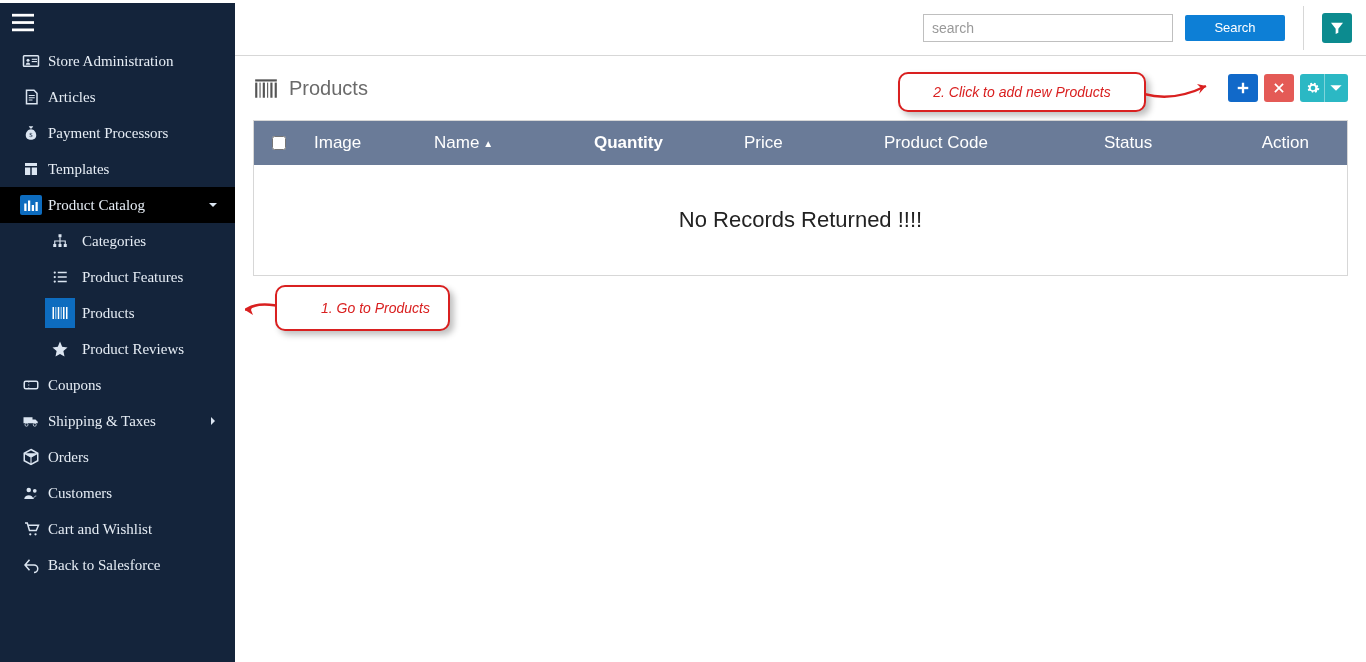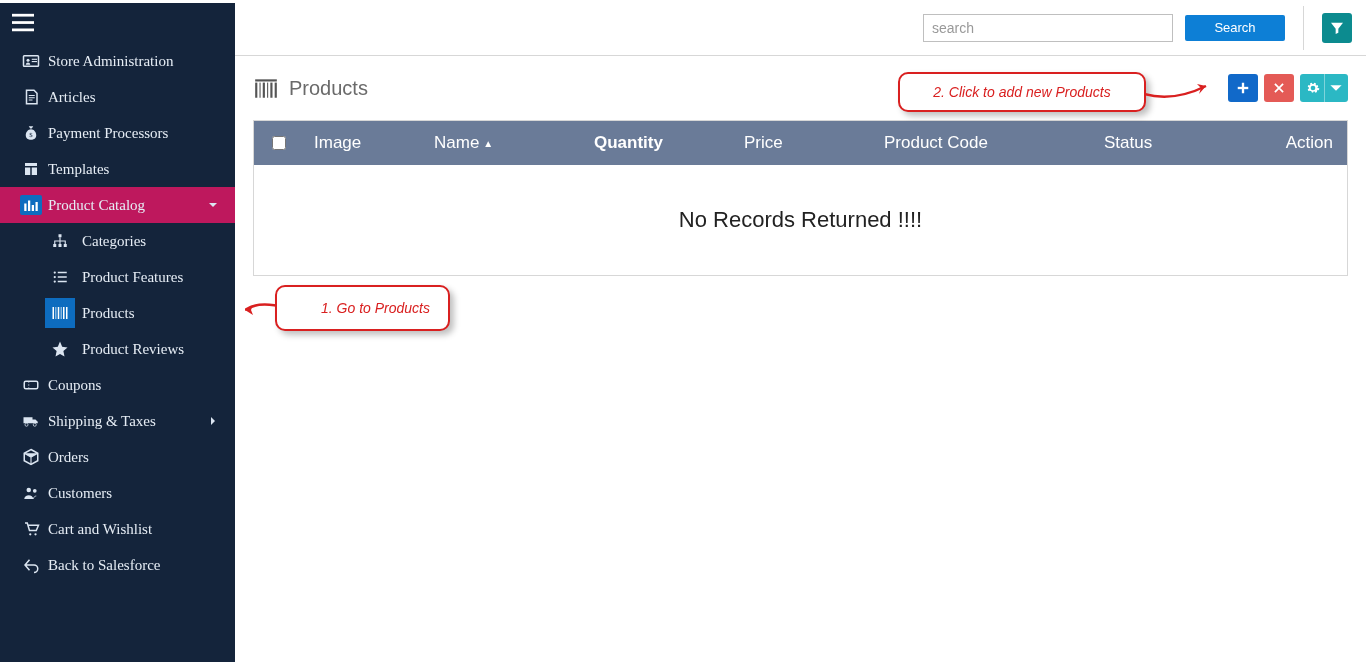--- a/index.html
+++ b/index.html
@@ -53,21 +53,21 @@
   .thead { background: #6a7b98; color: #fff; display: flex; align-items: center; height: 44px; font-size: 17px; }
   .th { padding: 0 10px; }
   .th.chk { width: 50px; display:flex; justify-content:center; }
   .th.chk input { width:14px; height:14px; }
   .th.image { width: 120px; }
   .th.name  { width: 160px; display:flex; align-items:center; gap:4px;}
   .th.qty   { width: 150px; font-weight: bold; }
   .th.price { width: 140px; }
   .th.code  { width: 220px; }
   .th.status{ width: 120px; }
-  .th.action{ flex:1; text-align:right; padding-right:14px;}
+  .th.action{ flex:1; text-align:right; padding-right:38px;}
   .sort-ind { font-size: 10px; }
 
   .tbody { min-height: 110px; display:flex; align-items:center; justify-content:center; }
   .empty-msg { font-size: 22px; color: #222; text-align: right; }
 
   
   .callout { position: absolute; border: 2px solid #d92020; border-radius: 10px; background: #fff; padding: 10px 14px; color: #d92020; font-size: 14px; box-shadow: 4px 4px 6px rgba(0,0,0,0.25); font-family: Arial, sans-serif; font-style: italic; }
   .callout-1 { left: 275px; top: 285px; width: 175px; height: 46px; display:flex; align-items:center;padding-left:44px; }
   .callout-tail-1 { position:absolute; left:245px; top:300px; }
   .callout-tail-1 svg { width:40px; height:20px; }
@@ -122,21 +122,21 @@
     <li class="nav-item">
       <span class="icon">
           <svg viewBox="0 0 24 24">
             <rect x="4" y="4" width="16" height="4"></rect>
             <rect x="4" y="10" width="7" height="10"></rect>
             <rect x="13" y="10" width="7" height="10"></rect>
           </svg>
         </span>
       <span class="label">Templates</span>
     </li>
-    <li class="nav-item selected" style="background:#be185d;">
+    <li class="nav-item selected" style="background:#000000;">
       <span class="icon">
           <span style="width:22px;height:20px;background:#0d6cbf;display:flex;align-items:center;justify-content:center;border-radius:2px;">
             <svg viewBox="0 0 24 24" width="14" height="14">
               <rect x="3" y="10" width="3" height="10" fill="#fff"></rect>
               <rect x="8" y="6" width="3" height="14" fill="#fff"></rect>
               <rect x="13" y="12" width="3" height="8" fill="#fff"></rect>
               <rect x="18" y="8" width="3" height="12" fill="#fff"></rect>
             </svg>
           </span>
         </span>

